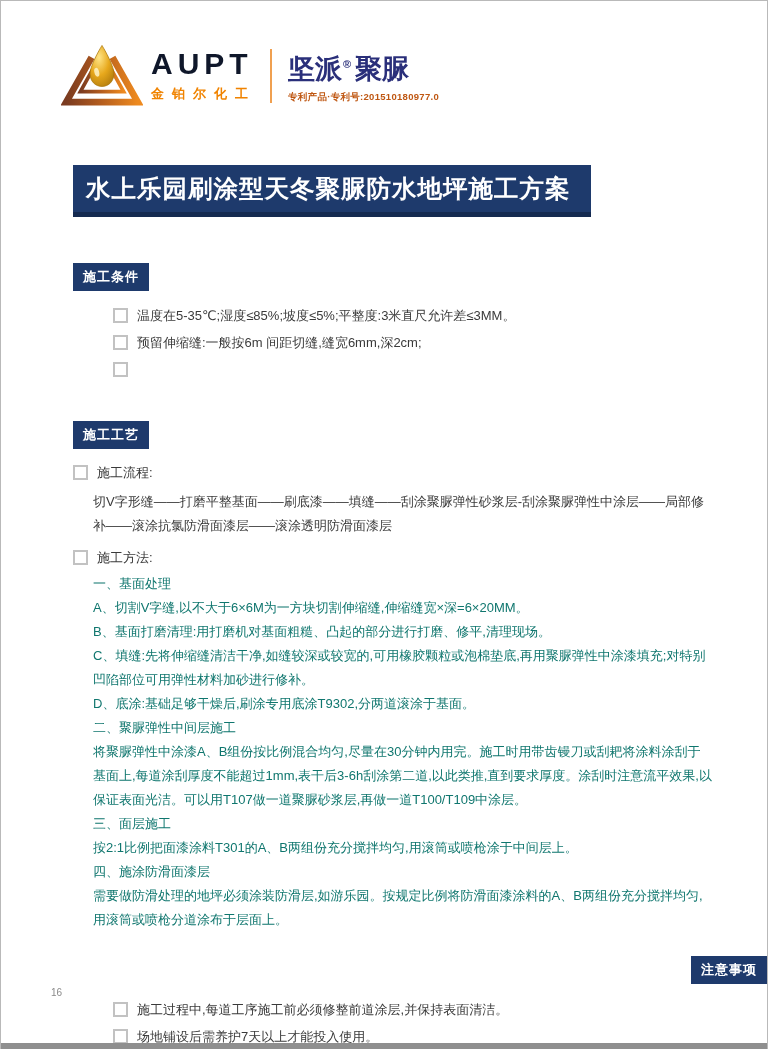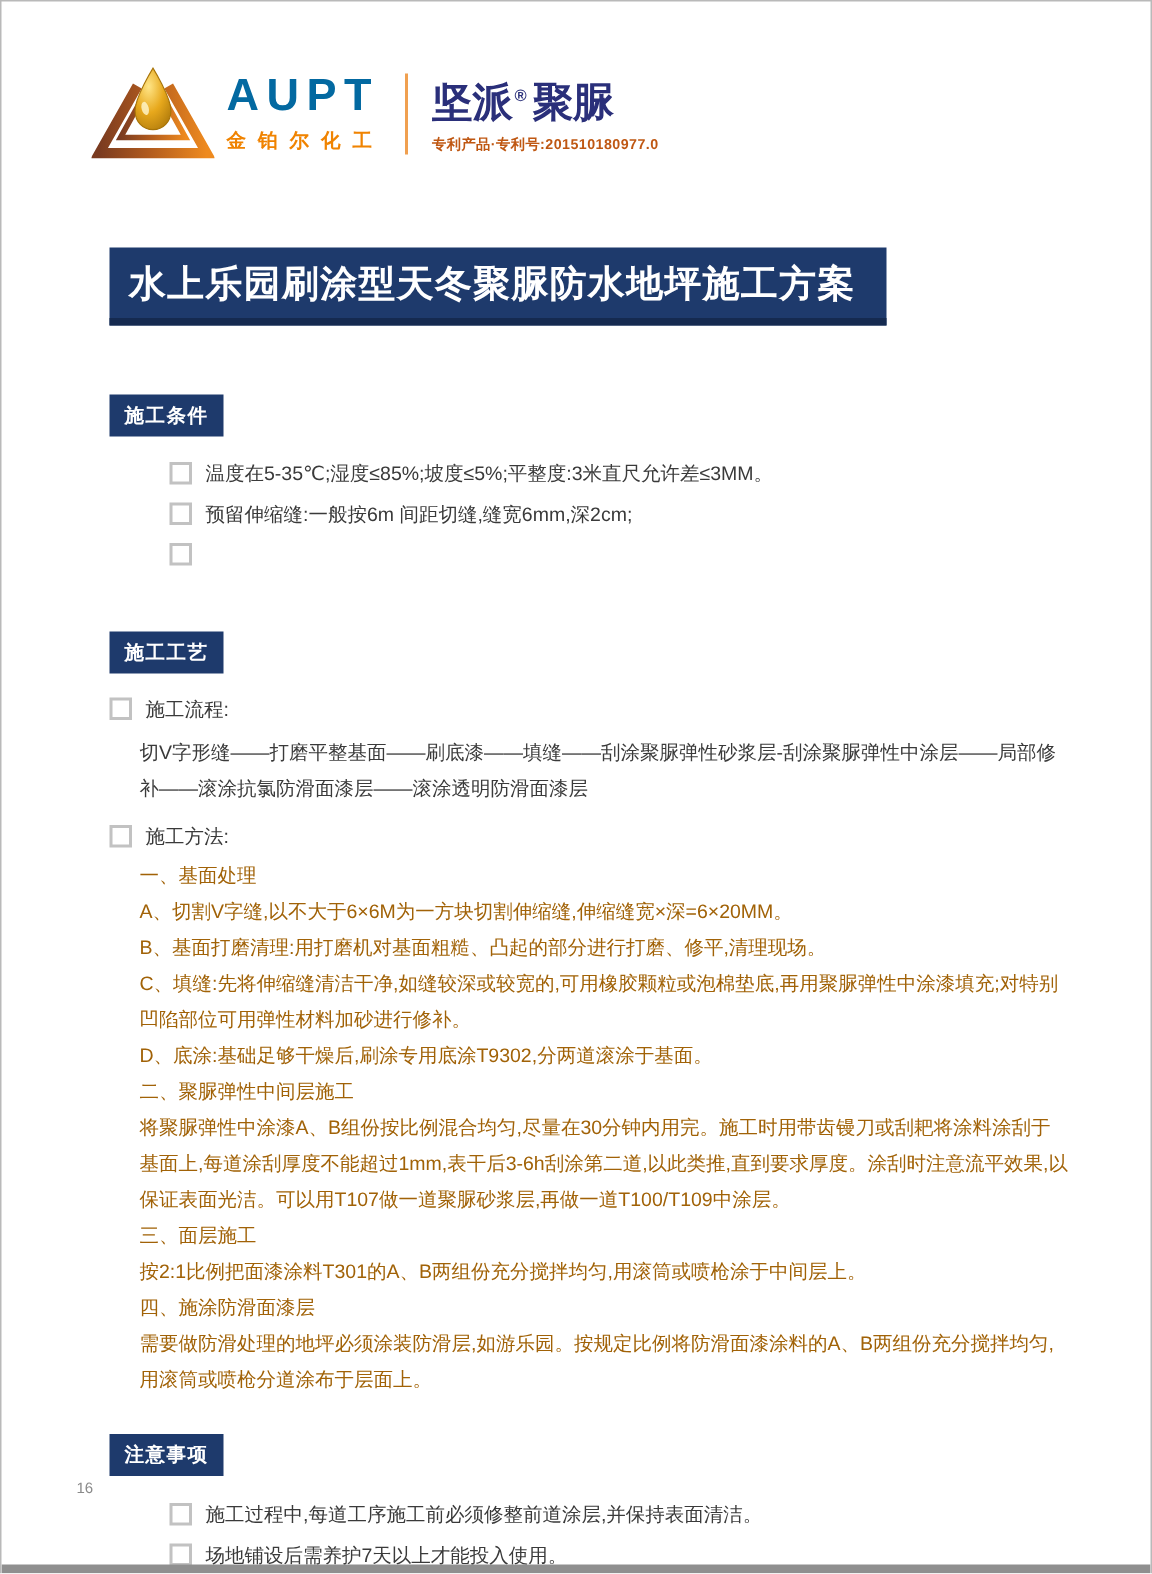--- a/index.html
+++ b/index.html
@@ -6,52 +6,52 @@
   body{width:768px;height:1049px;position:relative;font-family:"Liberation Sans","DejaVu Sans",sans-serif;}
   .page{box-sizing:border-box;width:768px;height:1049px;background:#ffffff;
         border:1px solid #b9b9b9;border-bottom:none;position:relative;overflow:hidden;}
   .bottom-bar{position:absolute;left:0;right:0;bottom:0;height:6px;background:#8f8f8f;}
 
   
   .header{display:flex;align-items:center;margin:36px 0 0 60px;height:78px;}
   .logo{display:flex;align-items:center;}
   .logo svg{width:82px;height:68px;display:block;margin-right:8px;}
   .logo-text{display:flex;flex-direction:column;justify-content:center;}
-  .brand{color:#0369a1;font-weight:bold;font-size:30px;letter-spacing:5px;line-height:30px;}
+  .brand{color:#0f172a;font-weight:bold;font-size:30px;letter-spacing:5px;line-height:30px;}
   .company{color:#f08300;font-weight:bold;font-size:13px;letter-spacing:8px;margin-top:6px;white-space:nowrap;}
   .header-divider{width:2px;height:54px;background:#f0a050;margin:0 16px 0 14px;}
   .product{display:flex;flex-direction:column;justify-content:space-between;}
   .product-name{color:#2a2f7a;font-weight:bold;font-size:27px;line-height:30px;white-space:nowrap;}
   .product-name sup{font-size:11px;vertical-align:super;margin:0 4px 0 1px;}
   .patent{color:#bf5712;font-weight:bold;font-size:9.5px;margin-top:7px;letter-spacing:0.3px;white-space:nowrap;}
 
   
   .title-banner{box-sizing:border-box;margin:50px 0 0 72px;width:518px;
     background:#1e3a6c;color:#ffffff;font-size:24.5px;font-weight:bold;letter-spacing:1px;
     padding:7px 0 7px 13px;border-bottom:5px solid #152a50;white-space:nowrap;}
 
   
   .badge{display:inline-block;background:#1e3a6c;color:#ffffff;font-size:13px;font-weight:bold;
     padding:5px 10px;letter-spacing:1px;}
   .sec-conditions{margin:46px 0 0 72px;}
   .sec-process{margin:44px 0 0 72px;}
-  .sec-notes{margin:24px 0 0 72px;}
+  .sec-notes{margin:24px 0 0 72px;text-align:right;}
 
   ul.checklist{list-style:none;margin:17px 0 0 0;padding:0;}
   ul.checklist li{display:flex;align-items:flex-start;margin-bottom:12px;
     font-size:13px;color:#3a3a3a;line-height:15px;white-space:nowrap;padding-left:40px;}
   .checkbox{flex:0 0 auto;width:11px;height:11px;border:2px solid #c2c2c2;background:#fff;
     margin:0 9px 0 0;display:inline-block;}
   .label-row{display:flex;align-items:flex-start;font-size:13px;color:#3a3a3a;line-height:15px;}
   .label-row .lbl{font-weight:normal;}
   .sec-process .label-row.flow{margin-top:16px;}
   .sec-process .label-row.method{margin-top:7px;}
   .flow-text{width:620px;margin:10px 0 12px 20px;font-size:13px;color:#3a3a3a;line-height:24px;}
   .method-body{width:620px;margin:7px 0 0 20px;}
-  .method-body p{margin:0;font-size:13px;color:#a16207;line-height:24px;}
+  .method-body p{margin:0;font-size:13px;color:#0f766e;line-height:24px;}
 
   .sec-notes ul.checklist{margin-top:18px;}
   .sec-notes ul.checklist li{margin-bottom:12px;}
 
   .page-number{position:absolute;left:50px;top:986px;font-size:10px;color:#8a8a8a;}
 </style>
 </head>
 <body>
 
 <div class="page">

